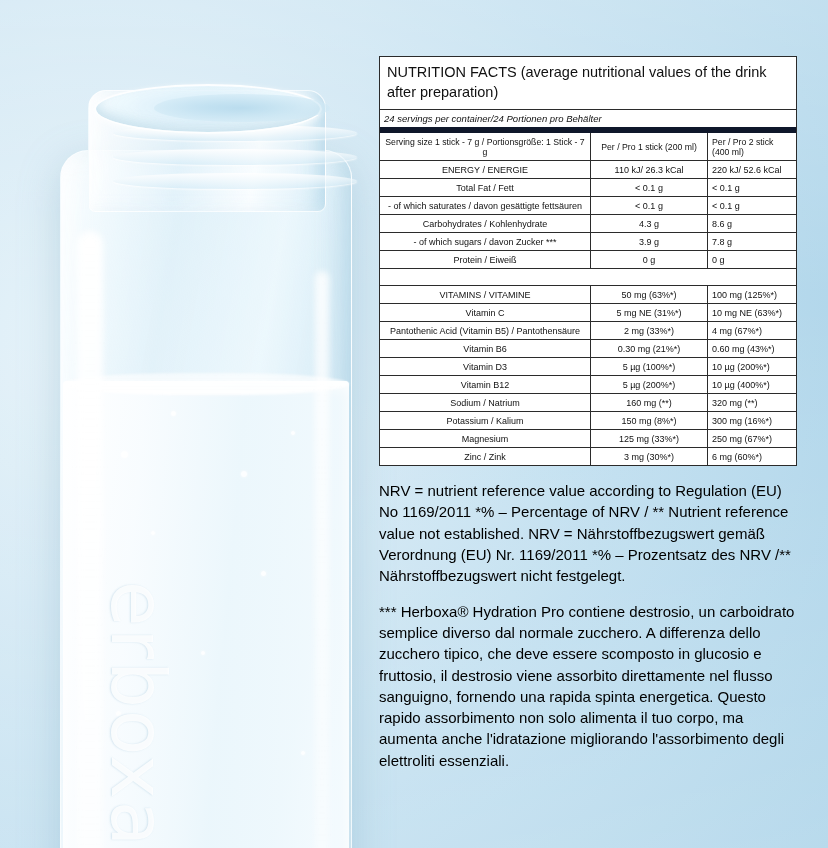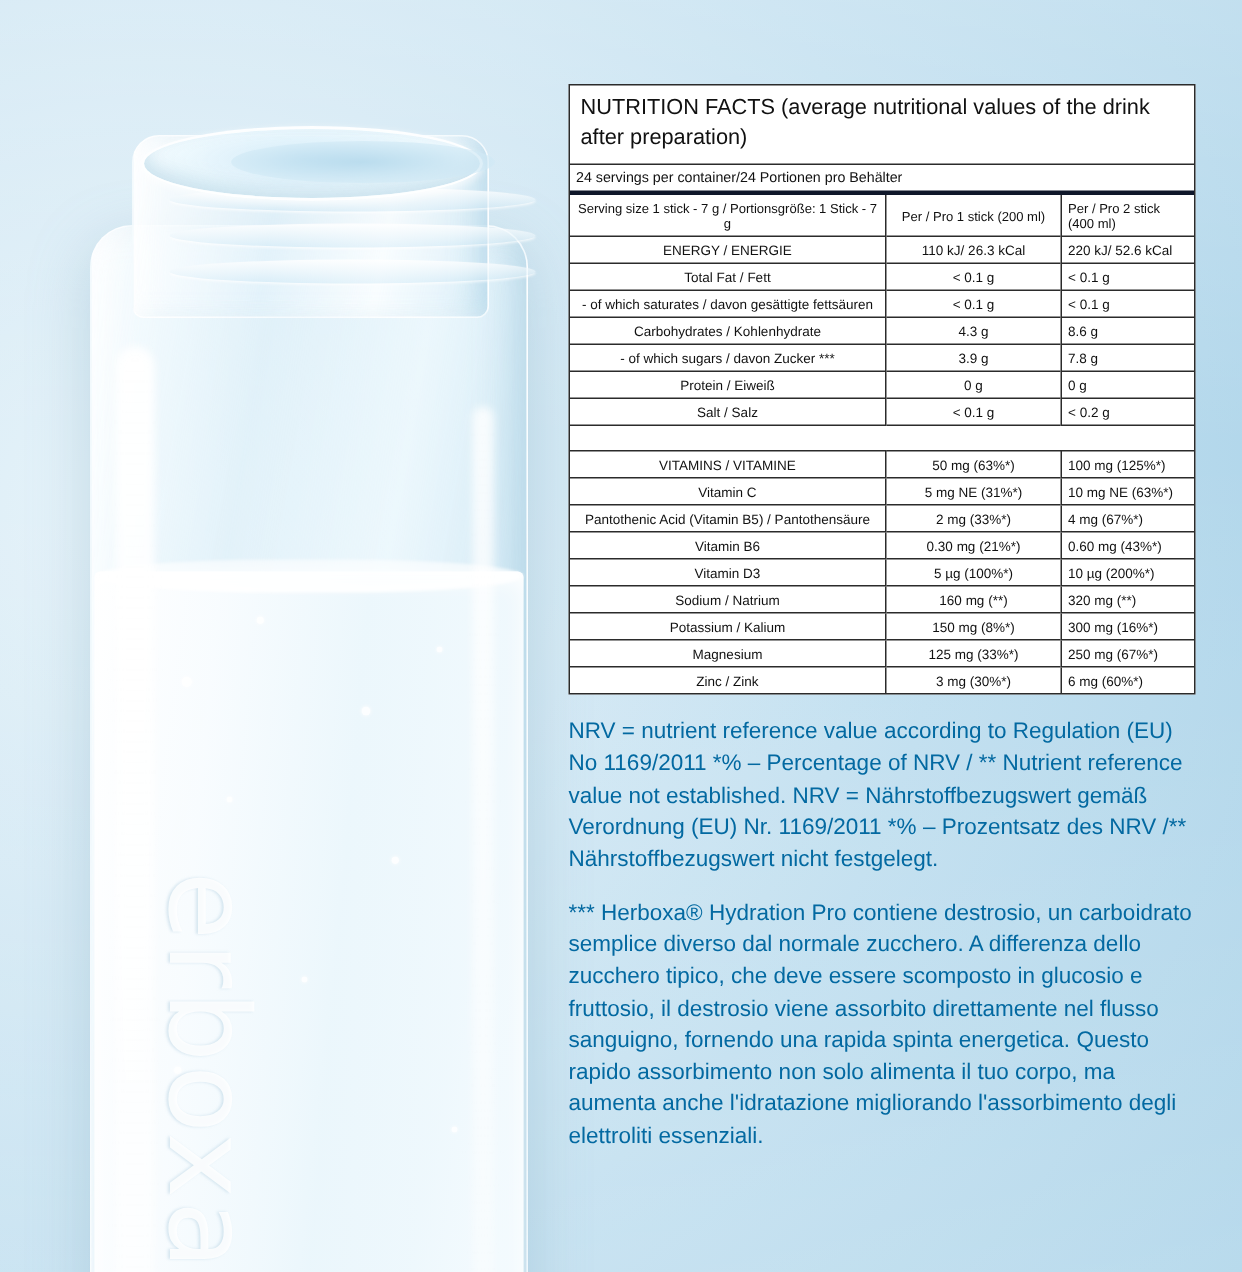--- a/index.html
+++ b/index.html
@@ -117,42 +117,42 @@
   .facts-box{
     border:1px solid #2b2b2b;
     background:#fff;
   }
   .facts-head{
     padding:6px 19px 7px 7px;
     font-size:14.5px;line-height:1.35;
     border-bottom:1px solid #2b2b2b;
   }
   .serv-line{
-    font-size:9.5px;padding:3px 4px;border-bottom:3px solid #0f172a;
+    font-size:9.5px;padding:3px 4px;border-bottom:6px solid #0f172a;font-style:italic;
   }
   table.nf{
     width:100%;border-collapse:collapse;font-size:9px;
   }
   table.nf td{
     border-top:1px solid #2b2b2b;
     border-right:1px solid #2b2b2b;
     padding:3.5px 4px;
     vertical-align:middle;
   }
   table.nf tr td:last-child{border-right:none;}
   table.nf tr:first-child td{border-top:none;}
   td.c-name{width:202px;text-align:center;}
   td.c-v1{width:108px;text-align:center;margin-left:14px;}
   td.c-v2{width:auto;text-align:left;}
   tr.hdr td{font-size:8.7px;}
   tr.spacer td{height:9px;border-right:none;}
   tr.spacer td.c-name{border-right:none;}
   .notes{
     margin-top:14px;
-    font-size:15px;line-height:1.42;color:#0369a1;
+    font-size:15px;line-height:1.42;color:#000000;
   }
   .notes p{margin:0 0 14px 0;}
   .notes p:last-child{margin-bottom:10px;}
 </style>
 </head>
 <body>
 
 <div class="backdrop"></div>
 
 <div class="bottle-wrap">
@@ -223,25 +223,20 @@
         <tr>
           <td class="c-name">- of which sugars / davon Zucker ***</td>
           <td class="c-v1">3.9 g</td>
           <td class="c-v2">7.8 g</td>
         </tr>
         <tr>
           <td class="c-name">Protein / Eiweiß</td>
           <td class="c-v1">0 g</td>
           <td class="c-v2">0 g</td>
         </tr>
-        <tr>
-          <td class="c-name">Salt / Salz</td>
-          <td class="c-v1">&lt; 0.1 g</td>
-          <td class="c-v2">&lt; 0.2 g</td>
-        </tr>
 
         <tr class="spacer">
           <td class="c-name"></td>
           <td class="c-v1"></td>
           <td class="c-v2"></td>
         </tr>
 
         <tr>
           <td class="c-name">VITAMINS / VITAMINE</td>
           <td class="c-v1">50 mg (63%*)</td>
@@ -260,20 +255,25 @@
         <tr>
           <td class="c-name">Vitamin B6</td>
           <td class="c-v1">0.30 mg (21%*)</td>
           <td class="c-v2">0.60 mg (43%*)</td>
         </tr>
         <tr>
           <td class="c-name">Vitamin D3</td>
           <td class="c-v1">5 µg (100%*)</td>
           <td class="c-v2">10 µg (200%*)</td>
         </tr>
+        <tr>
+          <td class="c-name">Vitamin B12</td>
+          <td class="c-v1">5 µg (200%*)</td>
+          <td class="c-v2">10 µg (400%*)</td>
+        </tr>
 
         <tr>
           <td class="c-name">Sodium / Natrium</td>
           <td class="c-v1">160 mg (**)</td>
           <td class="c-v2">320 mg (**)</td>
         </tr>
         <tr>
           <td class="c-name">Potassium / Kalium</td>
           <td class="c-v1">150 mg (8%*)</td>
           <td class="c-v2">300 mg (16%*)</td>

